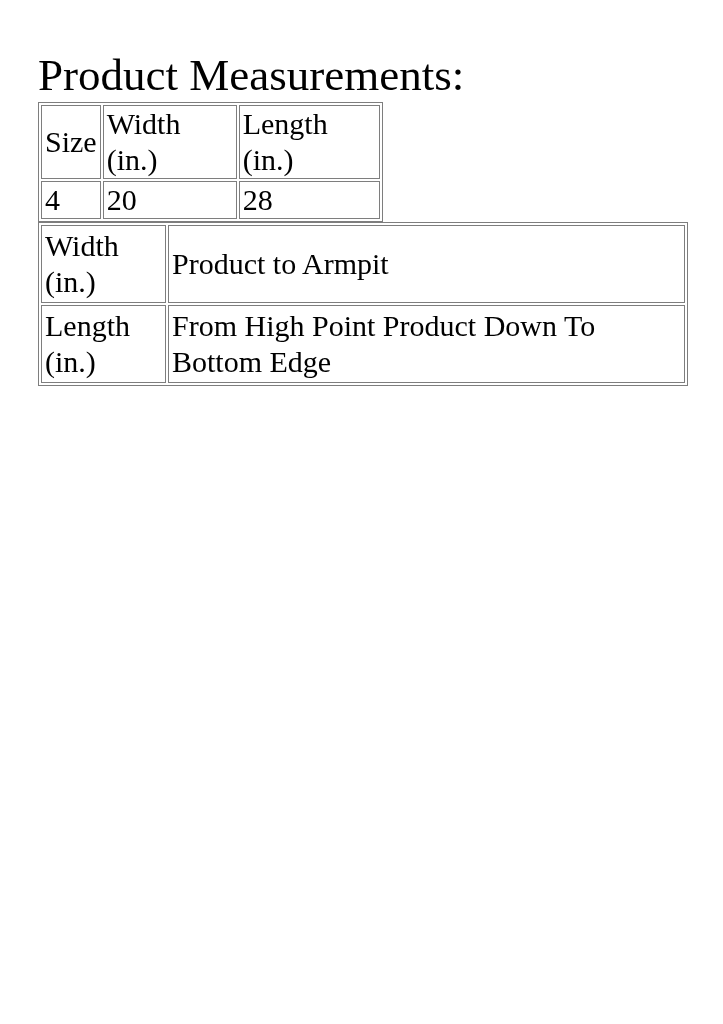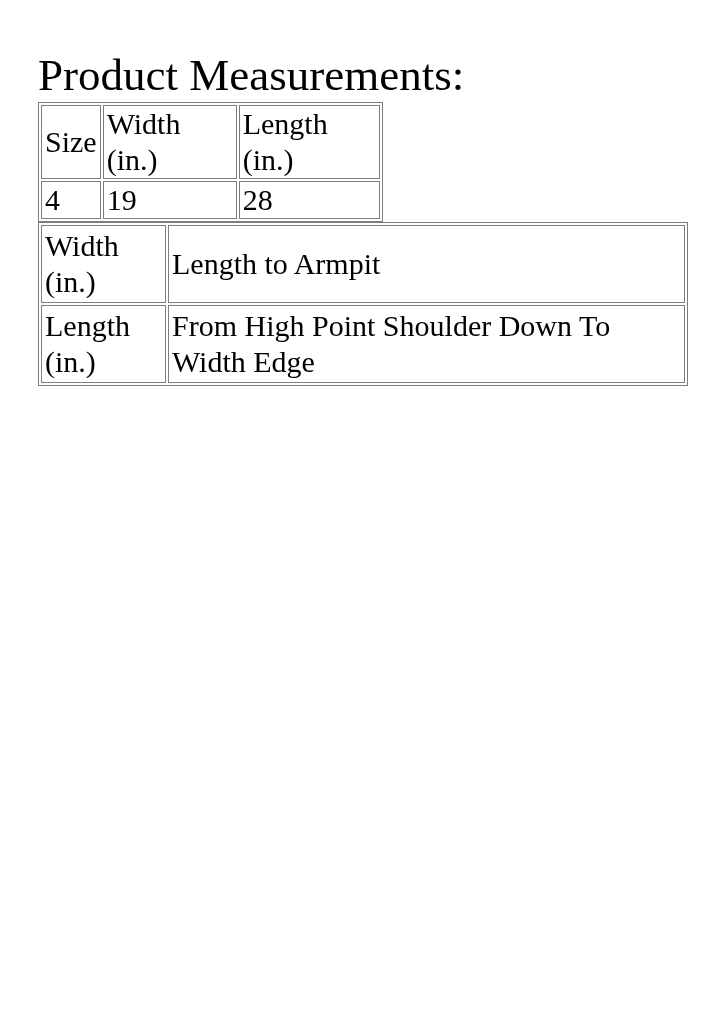--- a/index.html
+++ b/index.html
@@ -60,33 +60,33 @@
 
   <table class="doc-table" id="measurements-table">
     <tbody>
       <tr>
         <td class="col-size">Size</td>
         <td class="col-width">Width (in.)</td>
         <td class="col-length">Length (in.)</td>
       </tr>
       <tr>
         <td>4</td>
-        <td>19</td>
+        <td>20</td>
         <td>28</td>
       </tr>
     </tbody>
   </table>
 
 
   <table class="doc-table" id="description-table">
     <tbody>
       <tr>
         <td class="col-term">Width (in.)</td>
-        <td>Length to Armpit</td>
+        <td>Product to Armpit</td>
       </tr>
       <tr>
         <td class="col-term">Length (in.)</td>
-        <td>From High Point Shoulder Down To Width Edge</td>
+        <td>From High Point Product Down To Bottom Edge</td>
       </tr>
     </tbody>
   </table>
 
 </div>
 
 </body></html>

